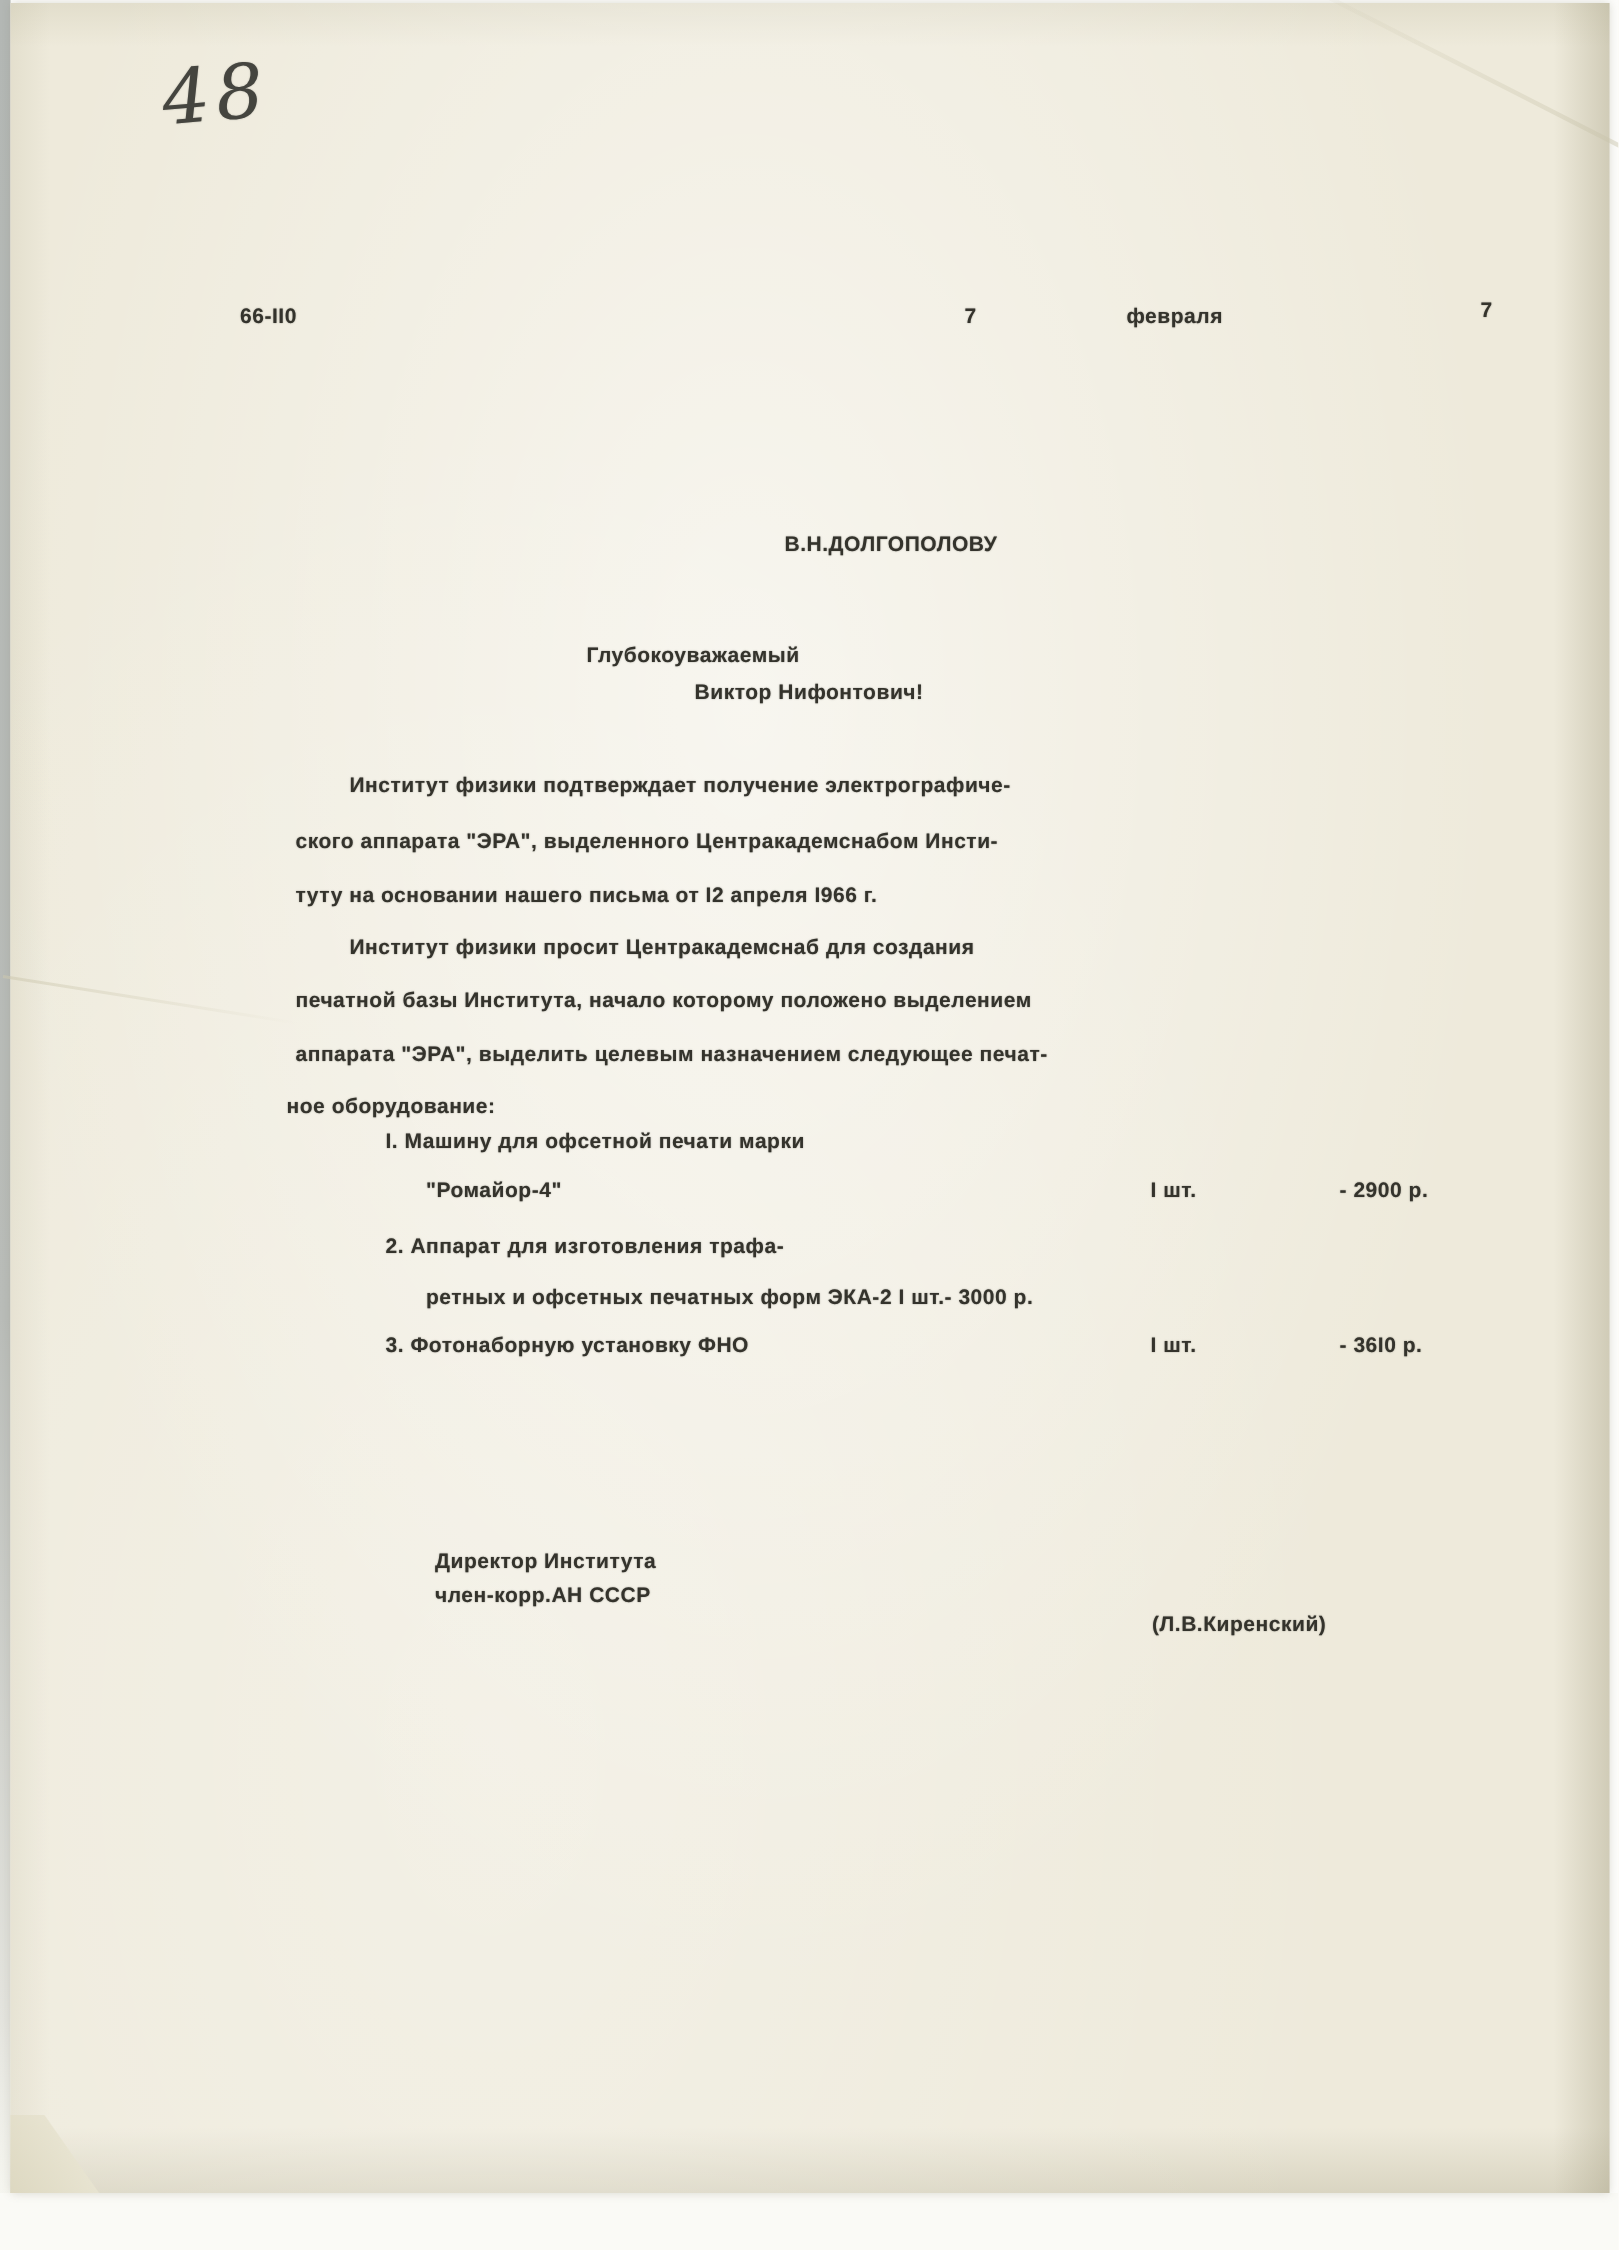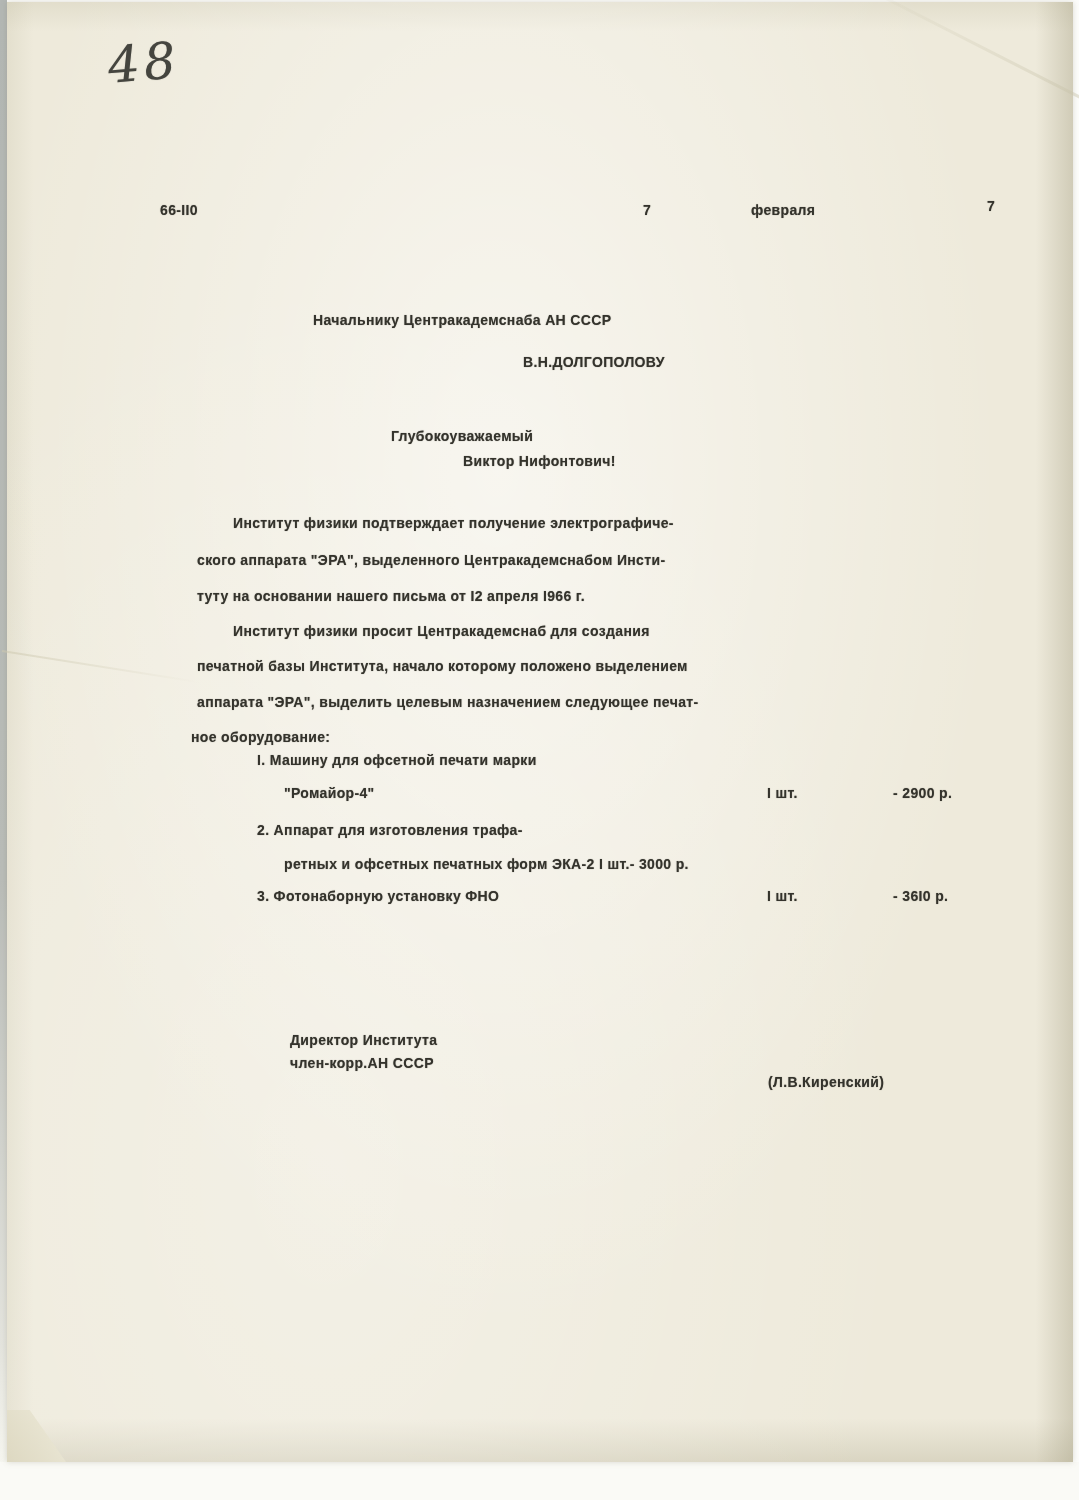--- a/index.html
+++ b/index.html
@@ -71,21 +71,20 @@
 
   <div class="textlayer">
 
     <div class="handwritten">48</div>
 
     <span class="line" style="left:160px;top:198px;">66-II0</span>
     <span class="line" style="left:643px;top:198px;">7</span>
     <span class="line" style="left:735px;top:198px;margin-left:16px;">февраля</span>
     <span class="line" style="left:987px;top:194px;">7</span>
 
-    <span class="line" style="left:313px;top:308px;">Начальнику Центракадемснаба АН СССР</span>
     <span class="line" style="left:523px;top:350px;">В.Н.ДОЛГОПОЛОВУ</span>
 
     <span class="line" style="left:347px;top:424px;margin-left:44px;">Глубокоуважаемый</span>
     <span class="line" style="left:463px;top:449px;">Виктор Нифонтович!</span>
 
     <span class="line" style="left:233px;top:511px;">Институт физики подтверждает получение электрографиче-</span>
     <span class="line" style="left:197px;top:548px;">ского аппарата "ЭРА", выделенного Центракадемснабом Инсти-</span>
     <span class="line" style="left:197px;top:584px;">туту на основании нашего письма от I2 апреля I966 г.</span>
 
     <span class="line" style="left:233px;top:619px;">Институт физики просит Центракадемснаб для создания</span>

